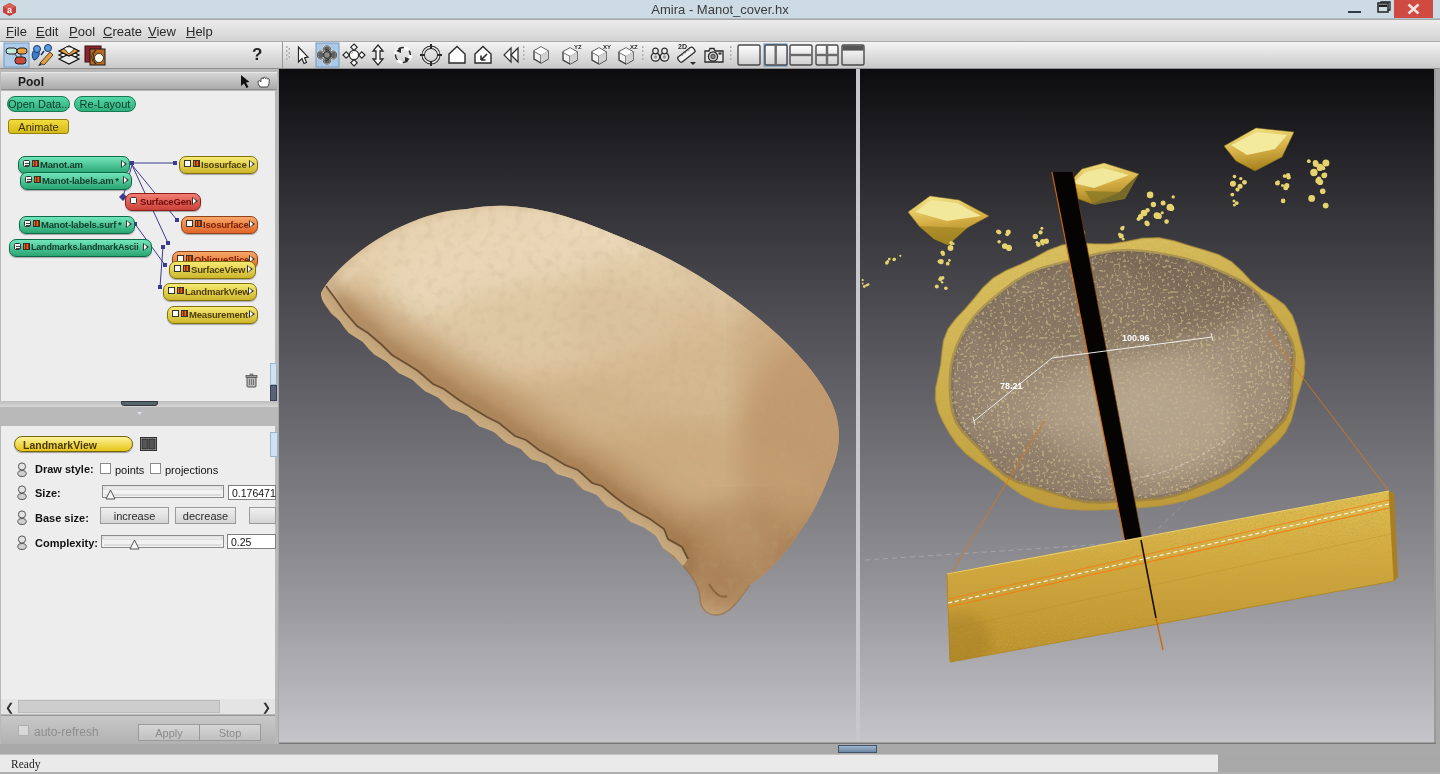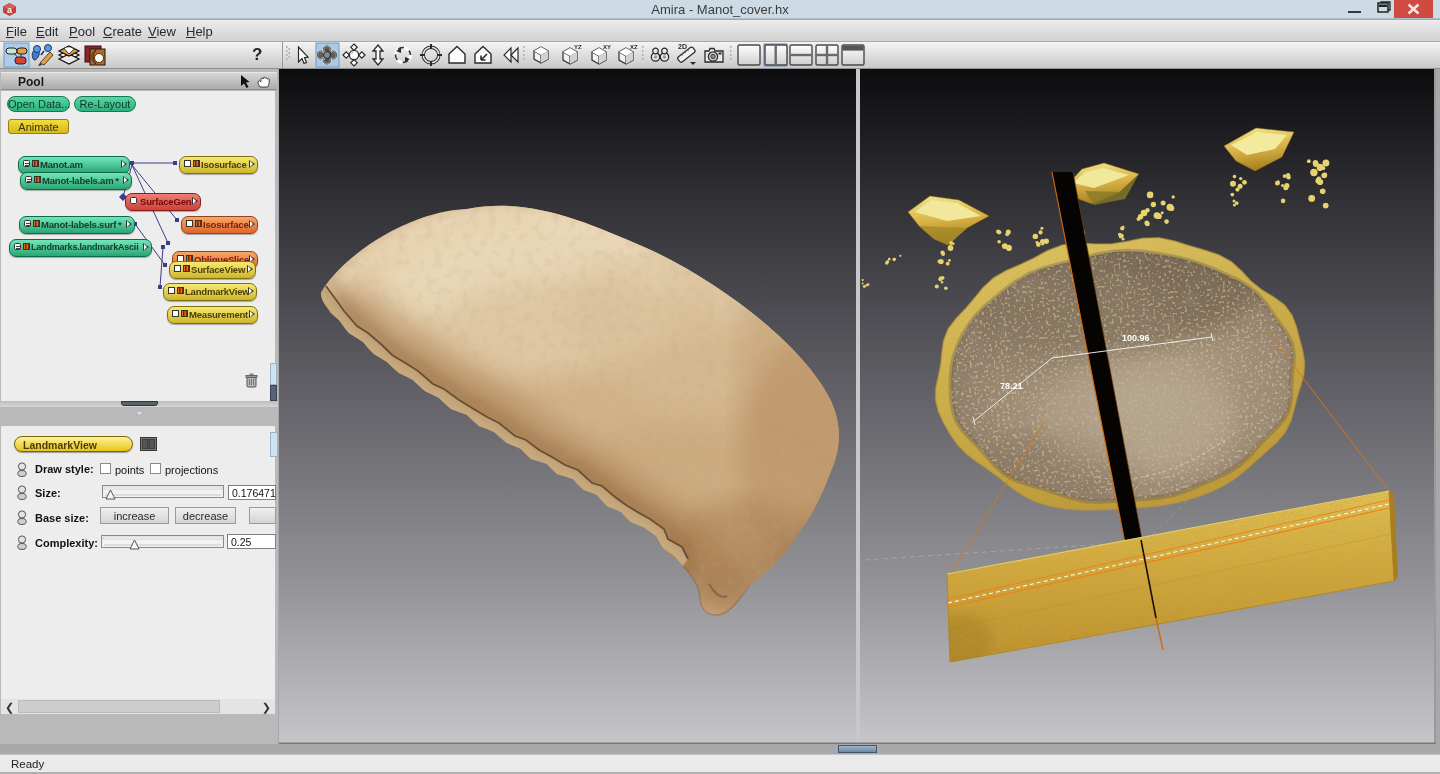--- a/index.html
+++ b/index.html
@@ -51,21 +51,21 @@
   background-image:linear-gradient(#7a2800,#7a2800),linear-gradient(#7a2800,#7a2800); background-size:1.5px 7px,1.5px 7px; background-position:1px 0,4px 0; background-repeat:no-repeat; }
 .prow { position:absolute; font-size:11px; color:#111; }
 .plabel { font-weight:bold; }
 .cbox { position:absolute; width:11px; height:11px; background:#fff; border:1px solid #8a8a8a; }
 .vbox { position:absolute; height:15px; background:#fff; border:1px solid #7f7f7f; font-size:10.5px; color:#111; padding-left:3px; line-height:14px; }
 .sbtn { position:absolute; height:17px; background:linear-gradient(#f0f0f0,#d4d4d4); border:1px solid #9a9a9a; font-size:11px; color:#2a2a2a; text-align:center; line-height:16px; }
 
 #viewport { position:absolute; left:279px; top:69px; width:1157px; height:675px; }
 #bottomband { position:absolute; left:0; top:744px; width:1440px; height:10px; background:#a9a9a9; }
 #bthumb { position:absolute; left:838px; top:1px; width:39px; height:8px; background:linear-gradient(#9db4cc,#6e88a4); border:1px solid #44546a; }
-#statusbar { position:absolute; left:0; top:754px; width:1440px; height:20px; background:#eaeaea; border-top:1px solid #c4c4c4; }
+#statusbar { position:absolute; left:0; top:754px; width:1218px; height:20px; background:#eaeaea; border-top:1px solid #c4c4c4;font-family:Liberation Serif, serif; }
 #statusbar .t { position:absolute; left:11px; top:3px; font-size:11.5px; color:#222; }
 </style>
 </head>
 <body>
 <div id="win">
   <div id="titlebar">
     <div id="title">Amira - Manot_cover.hx</div>
     <svg id="alogo" style="position:absolute;left:3px;top:3px" width="13" height="13" viewBox="0 0 13 13">
         <polygon points="6.5,0 13,3.5 13,9.5 6.5,13 0,9.5 0,3.5" fill="#c6403c"></polygon>
         <polygon points="6.5,0 13,3.5 6.5,7 0,3.5" fill="#d8605a"></polygon>
@@ -414,20 +414,26 @@
           <rect x="2" y="2" width="119" height="2" fill="#fff" stroke="#aaa" stroke-width="0.5"></rect>
           <line x1="3" y1="10" x2="120" y2="10" stroke="#c8c8c8"></line>
           <path d="M29 13 l4.5-9 4.5 9 z" fill="#f8f8f8" stroke="#555" stroke-width="1" transform="translate(0,1)"></path>
         </svg>
       <div class="vbox" style="left:226px;top:108px;width:49px">0.25</div>
     </div>
     <div id="hscroll">
       <div style="position:absolute;left:4px;top:2px;font-size:11px;color:#333">❮</div>
       <div id="hthumb"></div>
       <div style="position:absolute;right:4px;top:2px;font-size:11px;color:#333">❯</div>
+    </div>
+    <div id="applyband">
+      <div class="cbox" style="left:17px;top:9px;background:#d8d8d8;border-color:#b0b0b0"></div>
+      <div style="position:absolute;left:33px;top:9px;font-size:12px;color:#8e8e8e">auto-refresh</div>
+      <div class="sbtn" style="left:137px;top:8px;width:62px;background:linear-gradient(#d6d6d6,#c0c0c0);color:#8a8a8a">Apply</div>
+      <div class="sbtn" style="left:198px;top:8px;width:62px;background:linear-gradient(#d6d6d6,#c0c0c0);color:#8a8a8a">Stop</div>
     </div>
   </div>
   <div id="viewport">
     <svg width="1157" height="675" viewBox="0 0 1157 675">
       <defs>
         <linearGradient id="bg" x1="0" y1="0" x2="0" y2="1">
           <stop offset="0" stop-color="#0c0c0e"></stop>
             <stop offset="0.18" stop-color="#2e2e33"></stop>
           <stop offset="0.45" stop-color="#5c5c62"></stop>
             <stop offset="0.75" stop-color="#909095"></stop>

